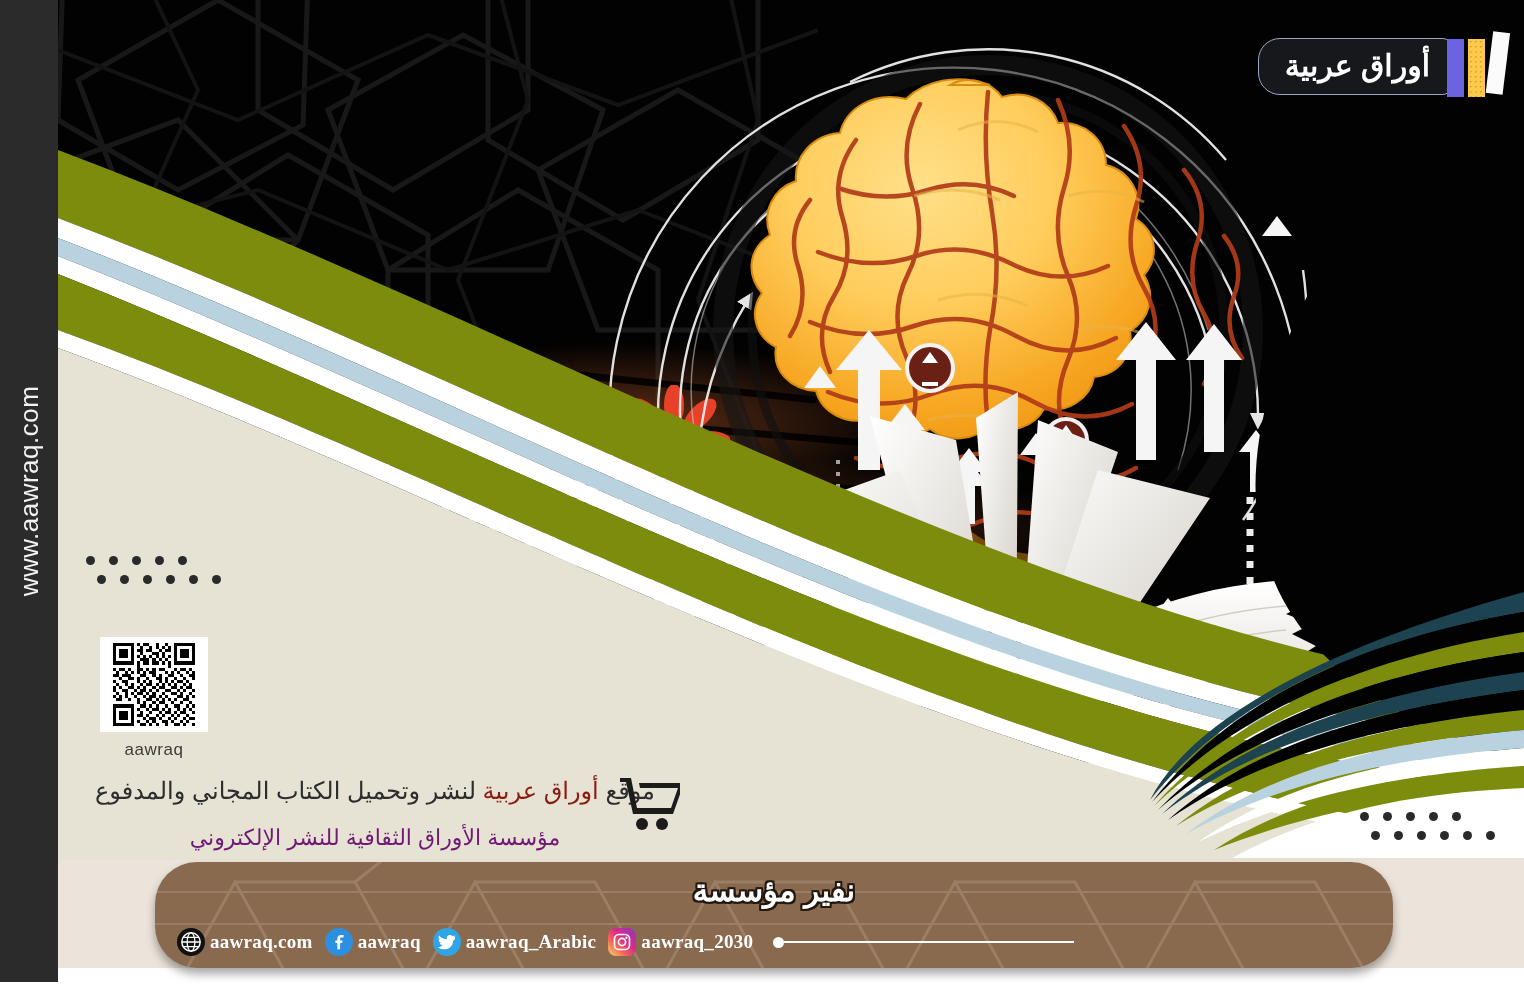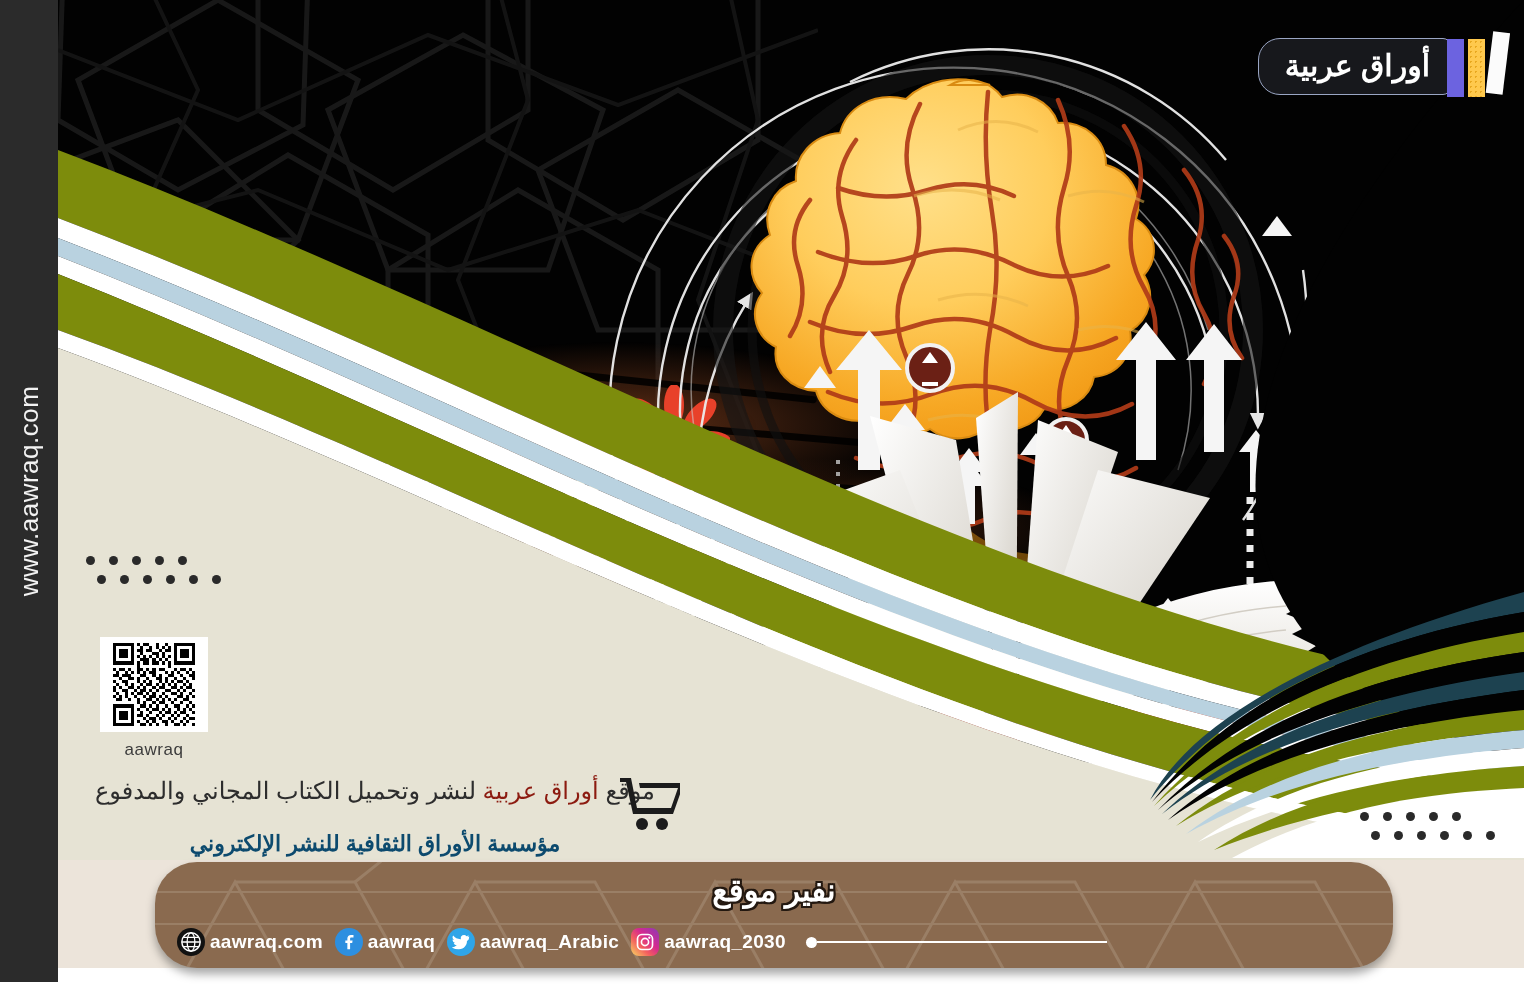--- a/index.html
+++ b/index.html
@@ -62,40 +62,40 @@
   .bk.white{ background:#fbfbfb; margin-left:4px; transform:rotate(7deg) translateY(-3px); height:62px;}
 
   
   .scene{ position:absolute; left:58px; top:0; width:1466px; height:880px; }
 
   
   .caption{ position:absolute; right:869px; top:777px; text-align:center;
     direction:rtl; width:560px; }
   .cap1{ font-size:24px; color:#2d2d2d; white-space:nowrap; }
   .cap1 .hl{ color:#8c1b10; }
-  .cap2{ font-size:22px; color:#0c4a6e; font-weight:bold; margin-top:26px;
+  .cap2{ font-size:22px; color:#701a75; font-weight:normal; margin-top:20px;
     white-space:nowrap; }
   .cart{ position:absolute; left:618px; top:772px; width:62px; height:62px; }
 
   
   .beige-strip{ position:absolute; left:58px; top:860px; width:1466px; height:108px;
     background:#ece4da; }
   .white-bottom{ position:absolute; left:58px; top:968px; width:1466px; height:34px;
     background:#ffffff; }
   .bar{ position:absolute; left:155px; top:862px; width:1238px; height:106px;
     background:#8a6a4f; border-radius:42px;
     box-shadow:0 6px 10px rgba(0,0,0,.35); overflow:hidden; }
   .bar-pattern{ position:absolute; inset:0; opacity:.16; }
   .bar-title{ position:absolute; left:0; right:0; top:10px; text-align:center;
     color:#ffffff; font-size:31px; font-weight:bold; direction:rtl;
     text-shadow:
       -2px -2px 0 #231810, 2px -2px 0 #231810, -2px 2px 0 #231810, 2px 2px 0 #231810,
       0 -2px 0 #231810, 0 2px 0 #231810, -2px 0 0 #231810, 2px 0 0 #231810; }
   .socials{ position:absolute; left:22px; bottom:12px; display:flex;
-    align-items:center; }
+    align-items:center;font-family:Liberation Serif, serif; }
   .soc{ display:flex; align-items:center; margin-right:6px; }
   .soc-ico{ width:28px; height:28px; border-radius:50%; flex:none;
     display:flex; align-items:center; justify-content:center; }
   .soc-ico.globe{ background:#111; }
   .soc-ico.fb{ background:#2d8fe0; }
   .soc-ico.tw{ background:#2fa5e8; }
   .soc-ico.ig{ border-radius:8px;
     background:linear-gradient(45deg,#f9d961 0%,#f35e5e 35%,#d62a8e 60%,#8a3ab9 100%); }
   .soc-txt{ color:#fff; font-weight:bold; font-size:19px; margin:0 6px 0 5px;
     letter-spacing:.3px; white-space:nowrap; }
@@ -680,21 +680,21 @@
           <path d="M560 20 L680 20 L730 110"></path>
         <path d="M750 110 L800 20 L850 110"></path>
           <path d="M800 20 L920 20 L970 110"></path>
         <path d="M990 110 L1040 20 L1090 110"></path>
           <path d="M1040 20 L1160 20 L1210 110"></path>
         <path d="M0 62 L1238 62" stroke-width="2"></path>
         <path d="M0 30 L1238 30" stroke-width="2"></path>
       </g>
     </svg>
 
-    <div class="bar-title">نفير موقع</div>
+    <div class="bar-title">نفير مؤسسة</div>
 
     <div class="socials">
 
       <div class="soc">
         <div class="soc-ico globe">
           <svg viewBox="0 0 24 24" width="22" height="22">
             <circle cx="12" cy="12" r="10" fill="#111" stroke="#fff" stroke-width="1.6"></circle>
             <ellipse cx="12" cy="12" rx="4.2" ry="10" fill="none" stroke="#fff" stroke-width="1.4"></ellipse>
             <path d="M2 12h20M3.6 7h16.8M3.6 17h16.8" stroke="#fff" stroke-width="1.4"></path>
           </svg>

